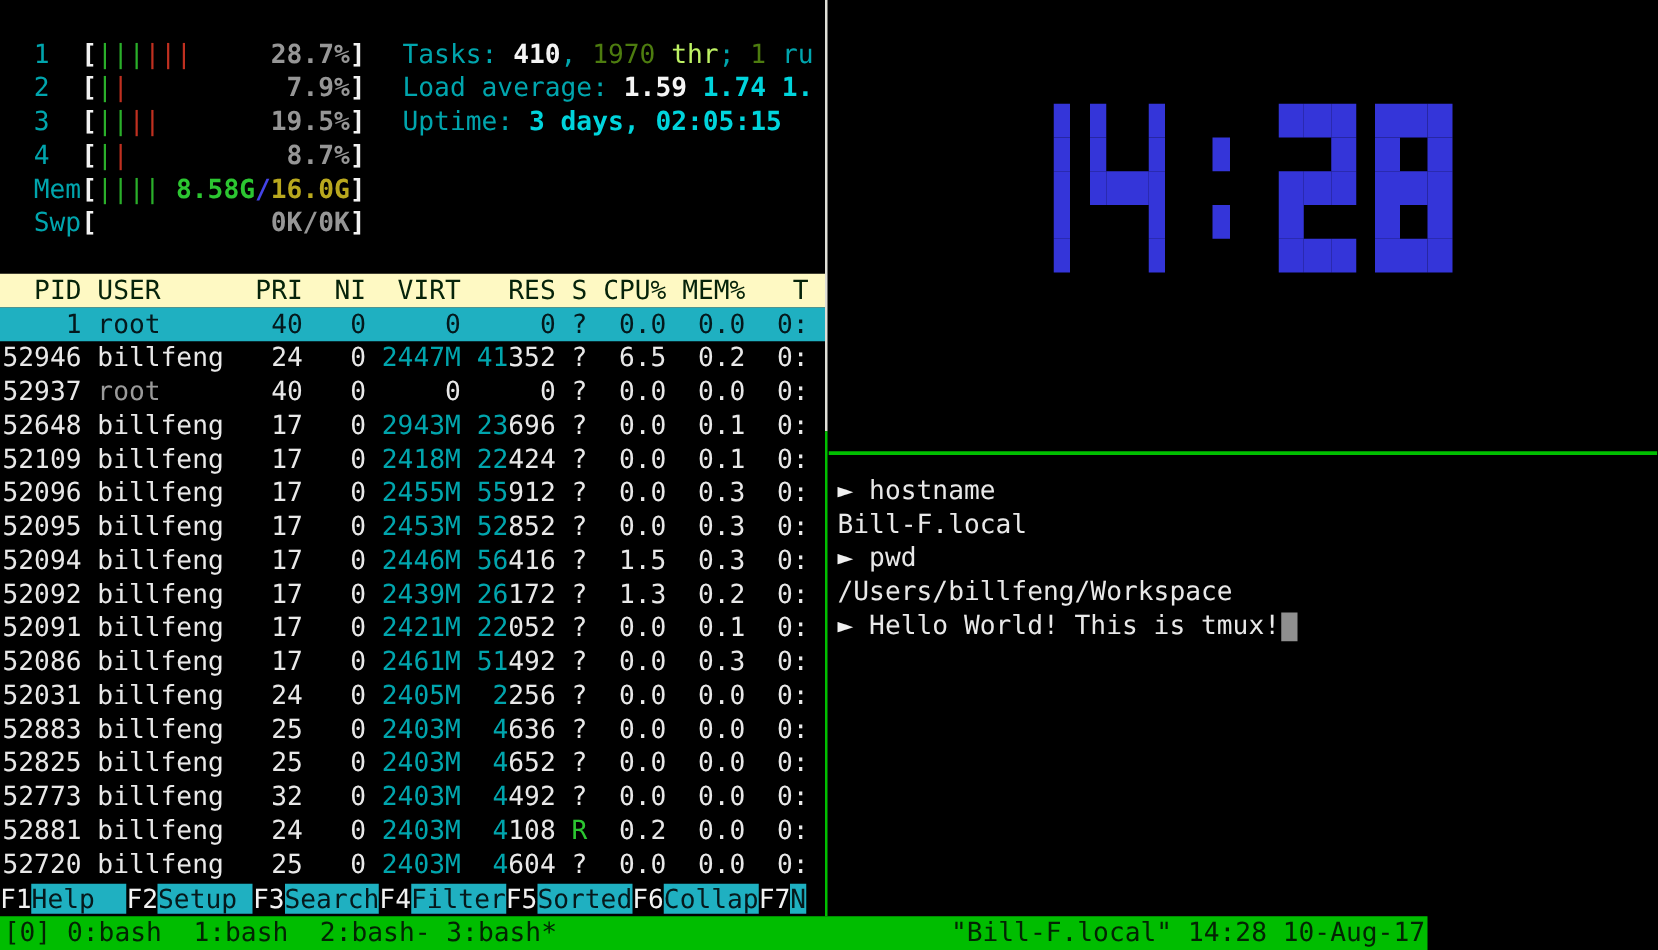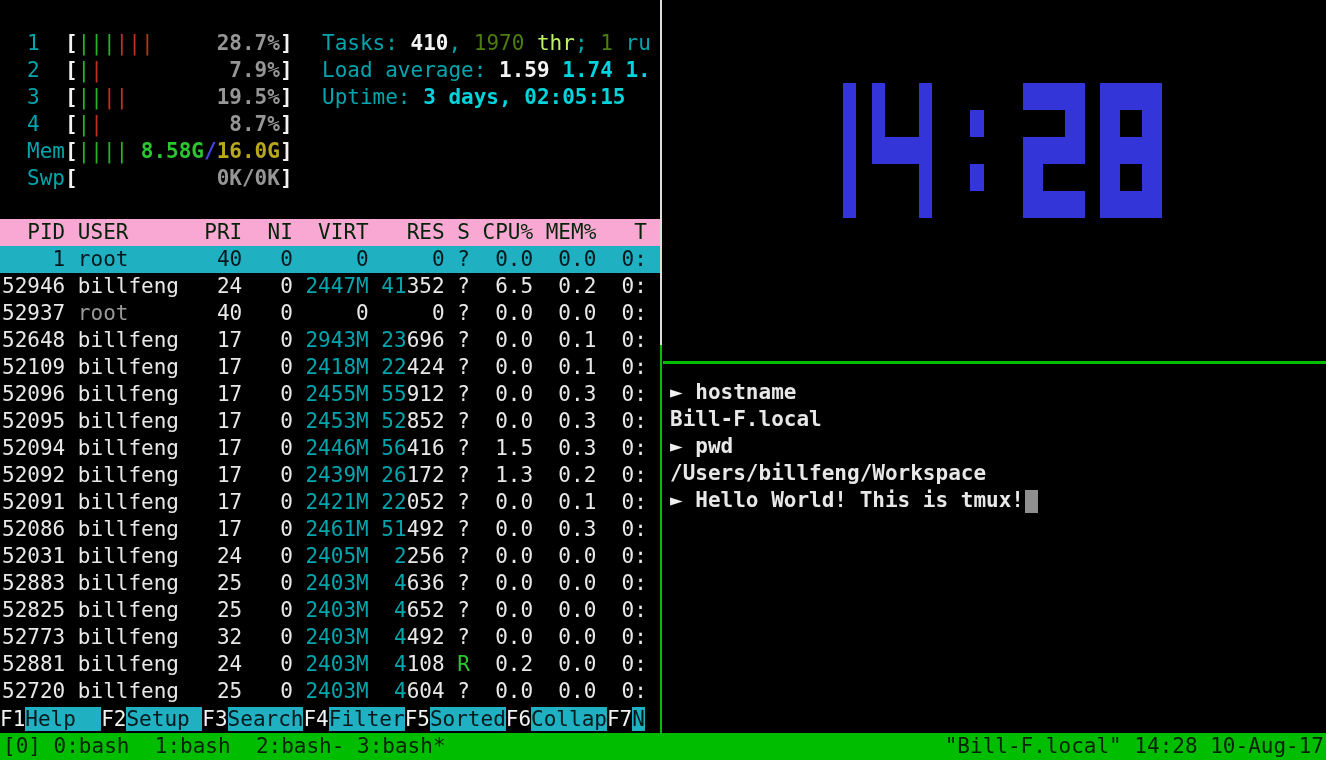--- a/index.html
+++ b/index.html
@@ -1,21 +1,21 @@
 <!DOCTYPE html>
 <html><head>
 <meta charset="utf-8">
 <style>
   html,body{margin:0;padding:0;background:#000;}
   .screen{position:relative;width:1326px;height:760px;background:#000;overflow:hidden;
           font-family:"DejaVu Sans Mono",monospace;font-size:21px;line-height:27px;color:#e8e8e8;}
   .pane{position:absolute;overflow:hidden;}
   .pane-htop{left:0;top:0;width:660px;height:733px;}
   .pane-clock{left:663px;top:0;width:663px;height:362px;}
-  .pane-shell{left:663px;top:365px;width:663px;height:388px;font-weight:bold;}
+  .pane-shell{left:663px;top:365px;width:663px;height:388px;}
 
   
   .div-v-top{position:absolute;left:660px;top:0;width:2px;height:345px;background:#dfdfd7;}
   .div-v-bot{position:absolute;left:660px;top:345px;width:2px;height:388px;background:#00bf00;}
   .div-h{position:absolute;left:663px;top:361px;width:663px;height:3px;background:#00bf00;}
 
   
   .meters{position:absolute;left:27px;top:30px;white-space:pre;}
   .mline{height:27px;}
   .lc{color:#00a5ad;}
@@ -33,21 +33,21 @@
   .summary{position:absolute;left:322px;top:30px;white-space:pre;}
   .sline{height:27px;}
   .wb{color:#f4f4f4;font-weight:bold;}
   .gb{color:#4d7c0f;font-weight:normal;}
   .dg{color:#bef264;}
   .cb{color:#00d4dc;font-weight:bold;text-align:right;}
 
   
   .ptable{position:absolute;left:0;top:219px;width:660px;white-space:pre;}
   .prow{height:27px;padding-left:2px;}
-  .prow.hdr{background:#f9a8d4;color:#06230a;}
+  .prow.hdr{background:#fef9c3;color:#06230a;}
   .prow.sel{background:#1fb0c1;color:#04181c;}
   .c-cyan{color:#00a5ad;}
   .c-dim{color:#9a9a9a;}
   .c-green{color:#2cc631;}
 
   
   .fnbar{position:absolute;left:0;top:706px;height:27px;width:660px;white-space:pre;}
   .fkey{color:#f2f2f2;}
   .flbl{background:#1fb0c1;color:#06191c;}
 
@@ -56,21 +56,21 @@
   .cdigit{position:absolute;}
   .ccell{position:absolute;background:#3435d9;}
 
   
   .shlines{position:absolute;left:7px;top:14px;white-space:pre;}
   .sh-line{height:27px;}
   .prompt{color:#f0f0f0;}
   .cursor{display:inline-block;width:13px;height:23px;background:#8f8f8f;vertical-align:middle;margin-left:1px;}
 
   
-  .statusbar{position:absolute;left:0;top:733px;width:1326px;height:27px;background:#00bd00;color:#032403;white-space:pre;}
+  .statusbar{position:absolute;left:0;top:733px;width:1142px;height:27px;background:#00bd00;color:#032403;white-space:pre;}
   .status-left{position:absolute;left:3px;top:0;}
   .status-right{position:absolute;right:2px;top:0;}
   .win{display:inline;}
 </style>
 </head>
 <body>
 
 <div class="screen">
 
   <div class="pane pane-htop">

